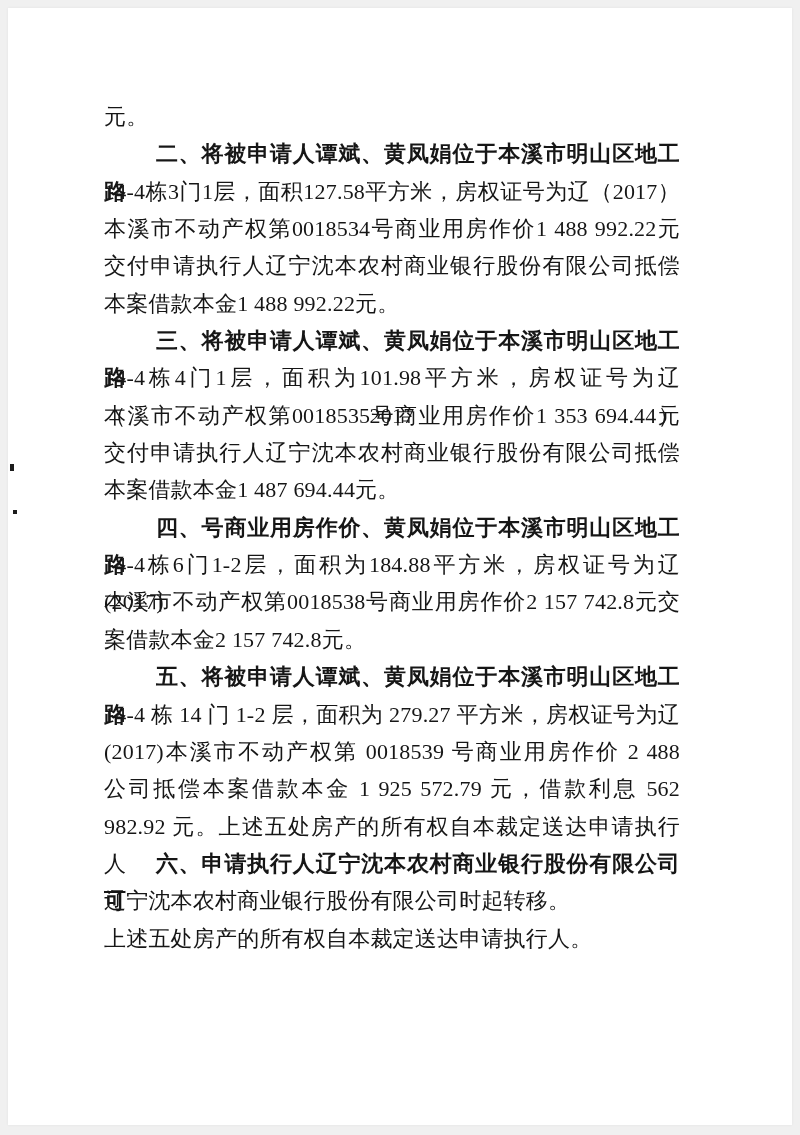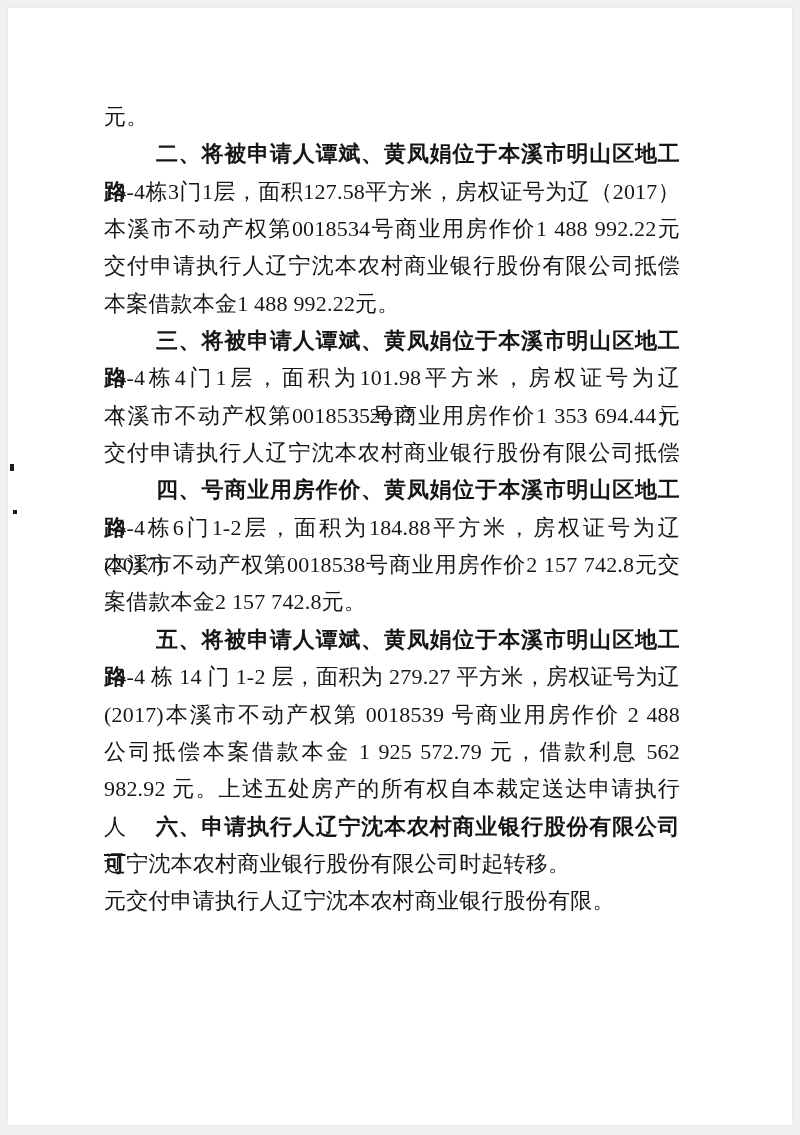--- a/index.html
+++ b/index.html
@@ -67,29 +67,30 @@
     <div class="line end">元。</div>
     <div class="line j indent">二、将被申请人谭斌、黄凤娟位于本溪市明山区地工路</div>
     <div class="line j">14-4栋3门1层，面积127.58平方米，房权证号为辽（2017）</div>
     <div class="line j">本溪市不动产权第0018534号商业用房作价1 488 992.22元</div>
     <div class="line j">交付申请执行人辽宁沈本农村商业银行股份有限公司抵偿</div>
     <div class="line end">本案借款本金1 488 992.22元。</div>
     <div class="line j indent">三、将被申请人谭斌、黄凤娟位于本溪市明山区地工路</div>
     <div class="line j">14-4栋4门1层，面积为101.98平方米，房权证号为辽（2017）</div>
     <div class="line j">本溪市不动产权第0018535号商业用房作价1 353 694.44元</div>
     <div class="line j">交付申请执行人辽宁沈本农村商业银行股份有限公司抵偿</div>
+    <div class="line end">本案借款本金1 487 694.44元。</div>
     <div class="line j indent">四、号商业用房作价、黄凤娟位于本溪市明山区地工路</div>
     <div class="line j">14-4栋6门1-2层，面积为184.88平方米，房权证号为辽(2017)</div>
     <div class="line j">本溪市不动产权第0018538号商业用房作价2 157 742.8元交</div>
     <div class="line end">案借款本金2 157 742.8元。</div>
     <div class="line j indent">五、将被申请人谭斌、黄凤娟位于本溪市明山区地工路</div>
     <div class="line j">14-4 栋 14 门 1-2 层，面积为 279.27 平方米，房权证号为辽</div>
     <div class="line j">(2017)本溪市不动产权第 0018539 号商业用房作价 2 488</div>
     <div class="line j">公司抵偿本案借款本金 1 925 572.79 元，借款利息 562</div>
     <div class="line j">982.92 元。上述五处房产的所有权自本裁定送达申请执行人</div>
     <div class="line j indent">六、申请执行人辽宁沈本农村商业银行股份有限公司可</div>
     <div class="line end">辽宁沈本农村商业银行股份有限公司时起转移。</div>
-    <div class="line end">元交付申请执行人辽宁沈本农村商业银行股份有限。</div>
+    <div class="line end">上述五处房产的所有权自本裁定送达申请执行人。</div>
   </div>
 </div>
 
 <div class="speck s1"></div>
 <div class="speck s2"></div>
 
 </body></html>

